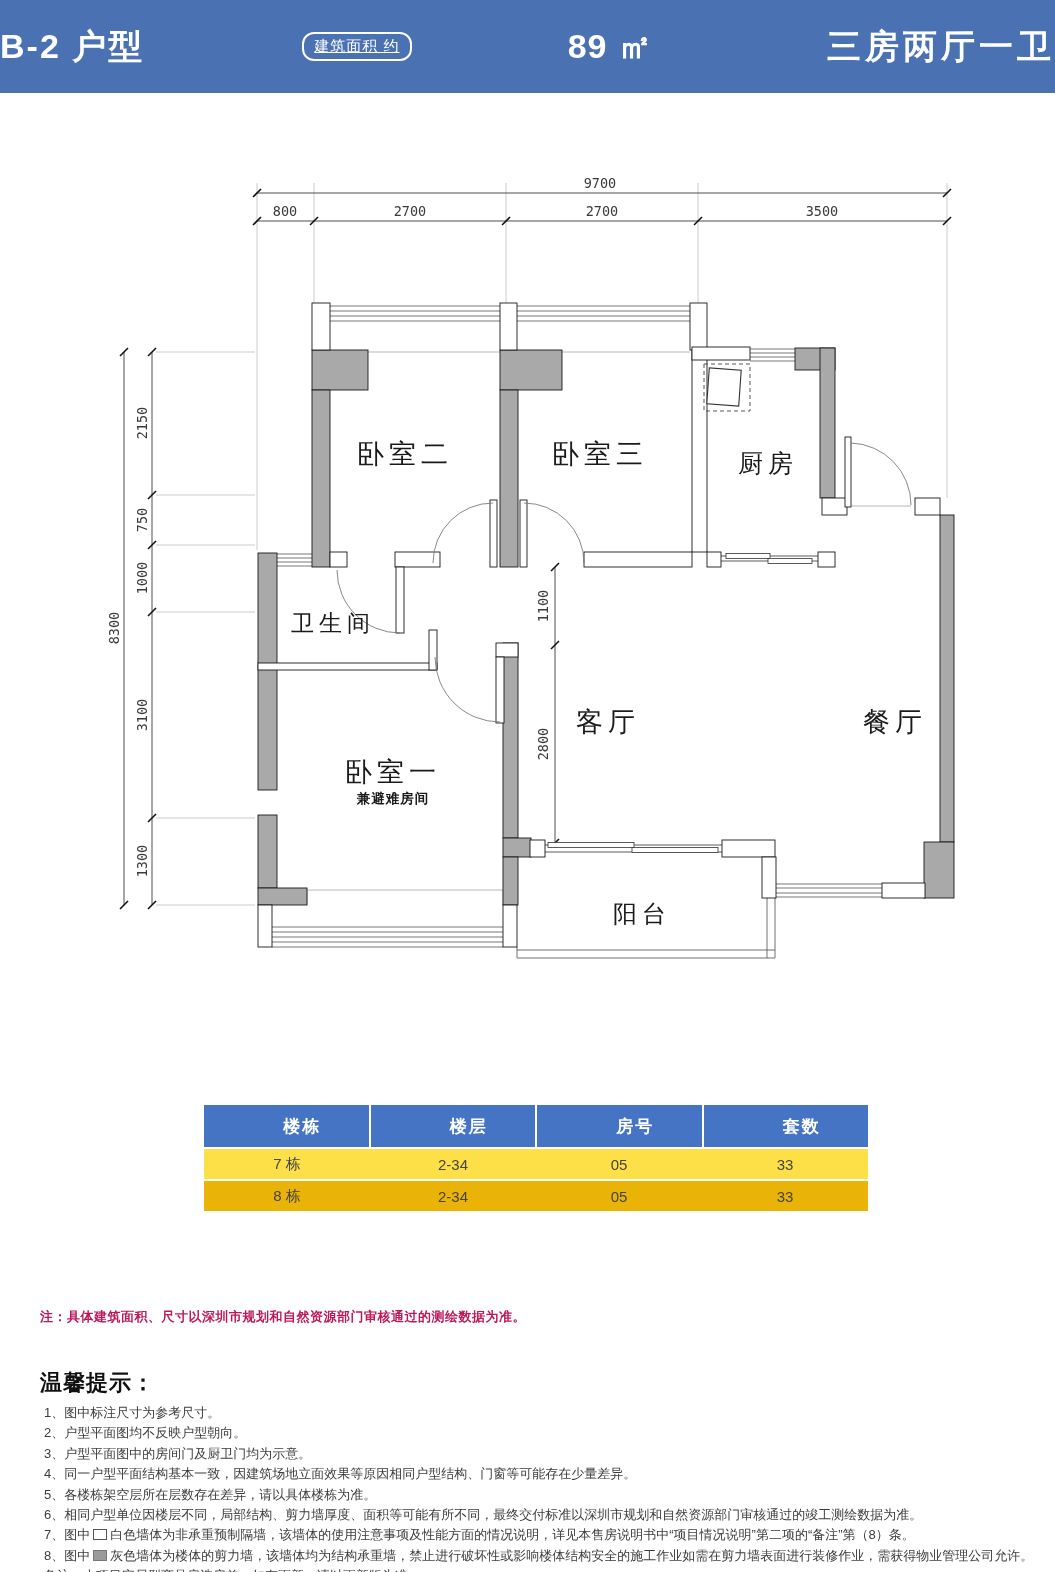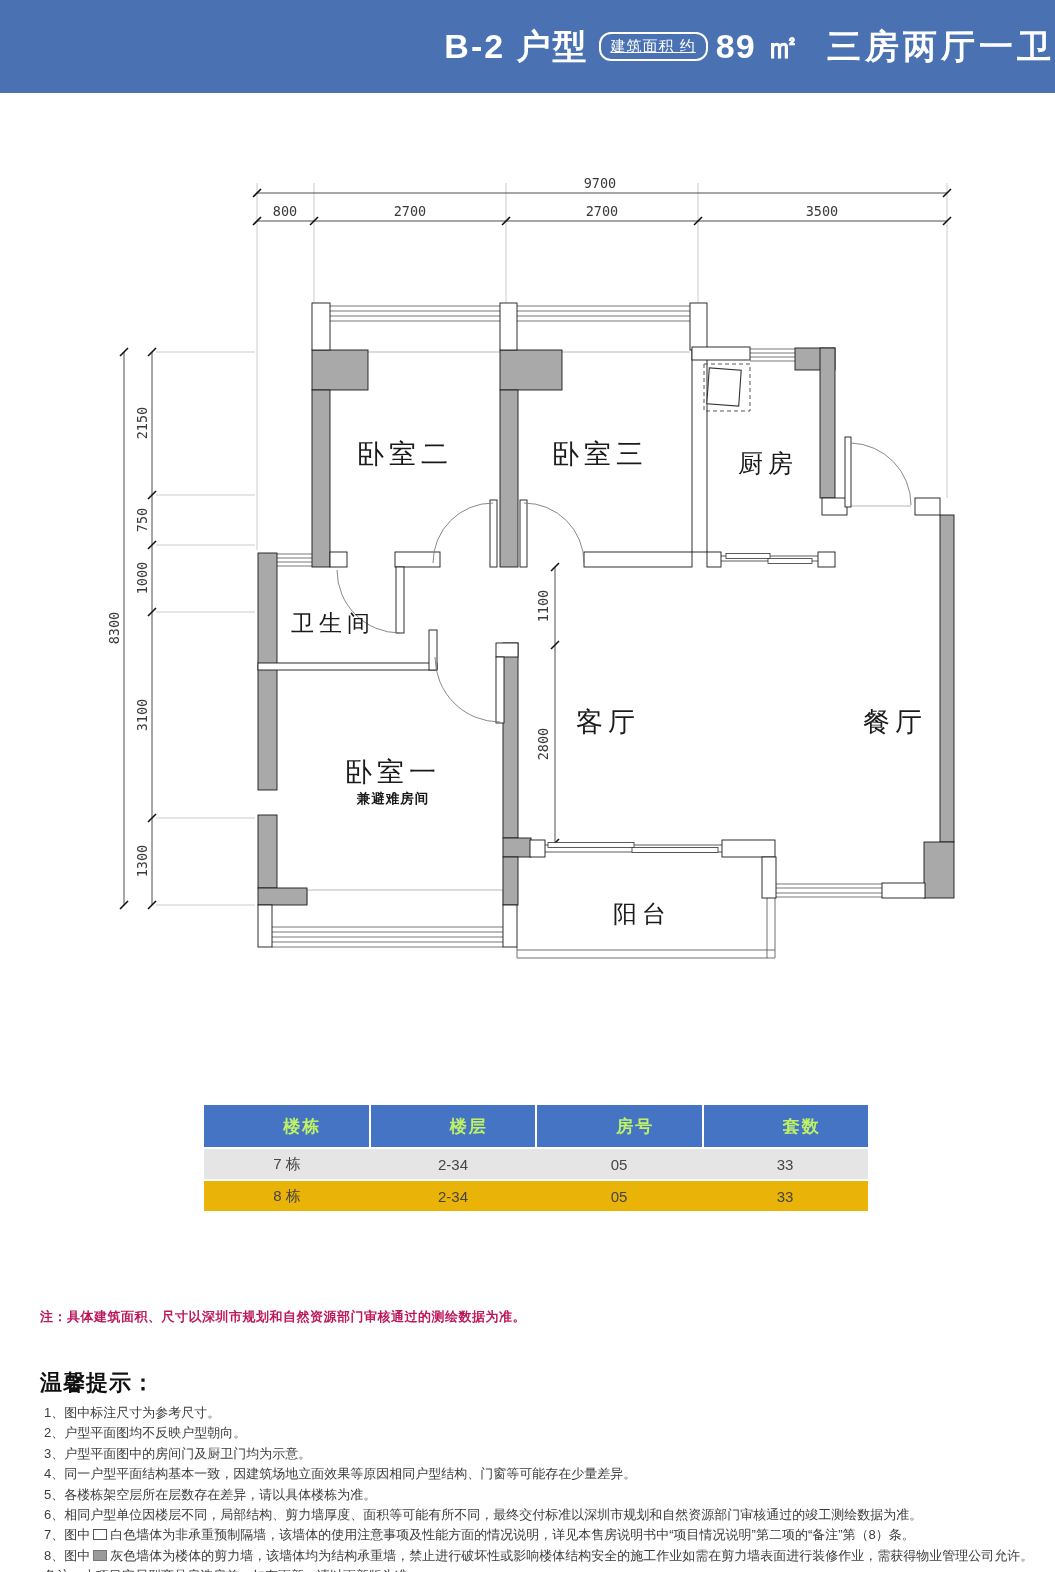--- a/index.html
+++ b/index.html
@@ -3,44 +3,44 @@
 <meta charset="utf-8">
 <style>
   html,body{margin:0;padding:0;}
   body{
     width:1055px;height:1572px;position:relative;overflow:hidden;
     background:#ffffff;font-family:"Liberation Sans","DejaVu Sans",sans-serif;
   }
   
   .hdr{
     position:absolute;left:0;top:0;width:1055px;height:93px;background:#4a72b2;
-    display:flex;align-items:center;justify-content:flex-end;color:#fff;
+    display:flex;align-items:center;justify-content:space-between;color:#fff;
   }
   .hdr .t1{font-size:34px;font-weight:bold;letter-spacing:2px;}
   .hdr .badge{
     border:2px solid #fff;border-radius:12px;padding:3px 10px;font-size:15px;
     margin:0 8px 0 10px;letter-spacing:1px;white-space:nowrap;text-decoration:underline;
   }
   .hdr .t2{font-size:34px;font-weight:bold;letter-spacing:1px;}
   .hdr .t3{font-size:34px;font-weight:bold;letter-spacing:4px;margin-left:26px;}
   
   .plan{position:absolute;left:0;top:150px;width:1055px;height:880px;}
   .room-label{font-family:"DejaVu Serif","Liberation Serif",serif;fill:#1a1a1a;letter-spacing:5px;}
   .room-sub{font-family:"DejaVu Serif","Liberation Serif",serif;fill:#1a1a1a;font-weight:bold;letter-spacing:1px;}
   .dimtxt{font-family:"DejaVu Sans Mono","Liberation Mono",monospace;fill:#3a3a3a;font-size:13.5px;}
   
   .tbl{position:absolute;left:204px;top:1105px;width:664px;}
   .tbl .hrow{display:flex;height:42px;background:#4574c4;}
   .tbl .hcell{
-    flex:1;display:flex;align-items:center;justify-content:center;color:#bef264;
+    flex:1;display:flex;align-items:center;justify-content:center;color:#ffffff;
     font-size:17px;font-weight:bold;letter-spacing:2px;border-right:2px solid #fff;padding-left:32px;
   }
   .tbl .hcell:last-child{border-right:none;}
   .tbl .drow{display:flex;height:30px;margin-top:2px;}
-  .tbl .drow.r1{background:#e5e5e5;justify-content:center;}
+  .tbl .drow.r1{background:#fde047;justify-content:center;}
   .tbl .drow.r2{background:#eab308;}
   .tbl .dcell{flex:1;display:flex;align-items:center;justify-content:center;
     color:#454545;font-size:15px;}
   
   .note-main{position:absolute;left:40px;top:1308px;font-size:13px;font-weight:bold;color:#be185d;letter-spacing:.5px;}
   .tips-title{position:absolute;left:40px;top:1368px;font-size:22px;font-weight:bold;color:#111;letter-spacing:1px;}
   .notes{position:absolute;left:44px;top:1403px;width:990px;font-size:13px;color:#3c3c3c;line-height:20.4px;}
   .notes div{white-space:nowrap;}
   .sq{display:inline-block;width:12px;height:9px;vertical-align:-1px;margin:0 3px;}
   .sq-white{border:1px solid #555;background:#fff;}

